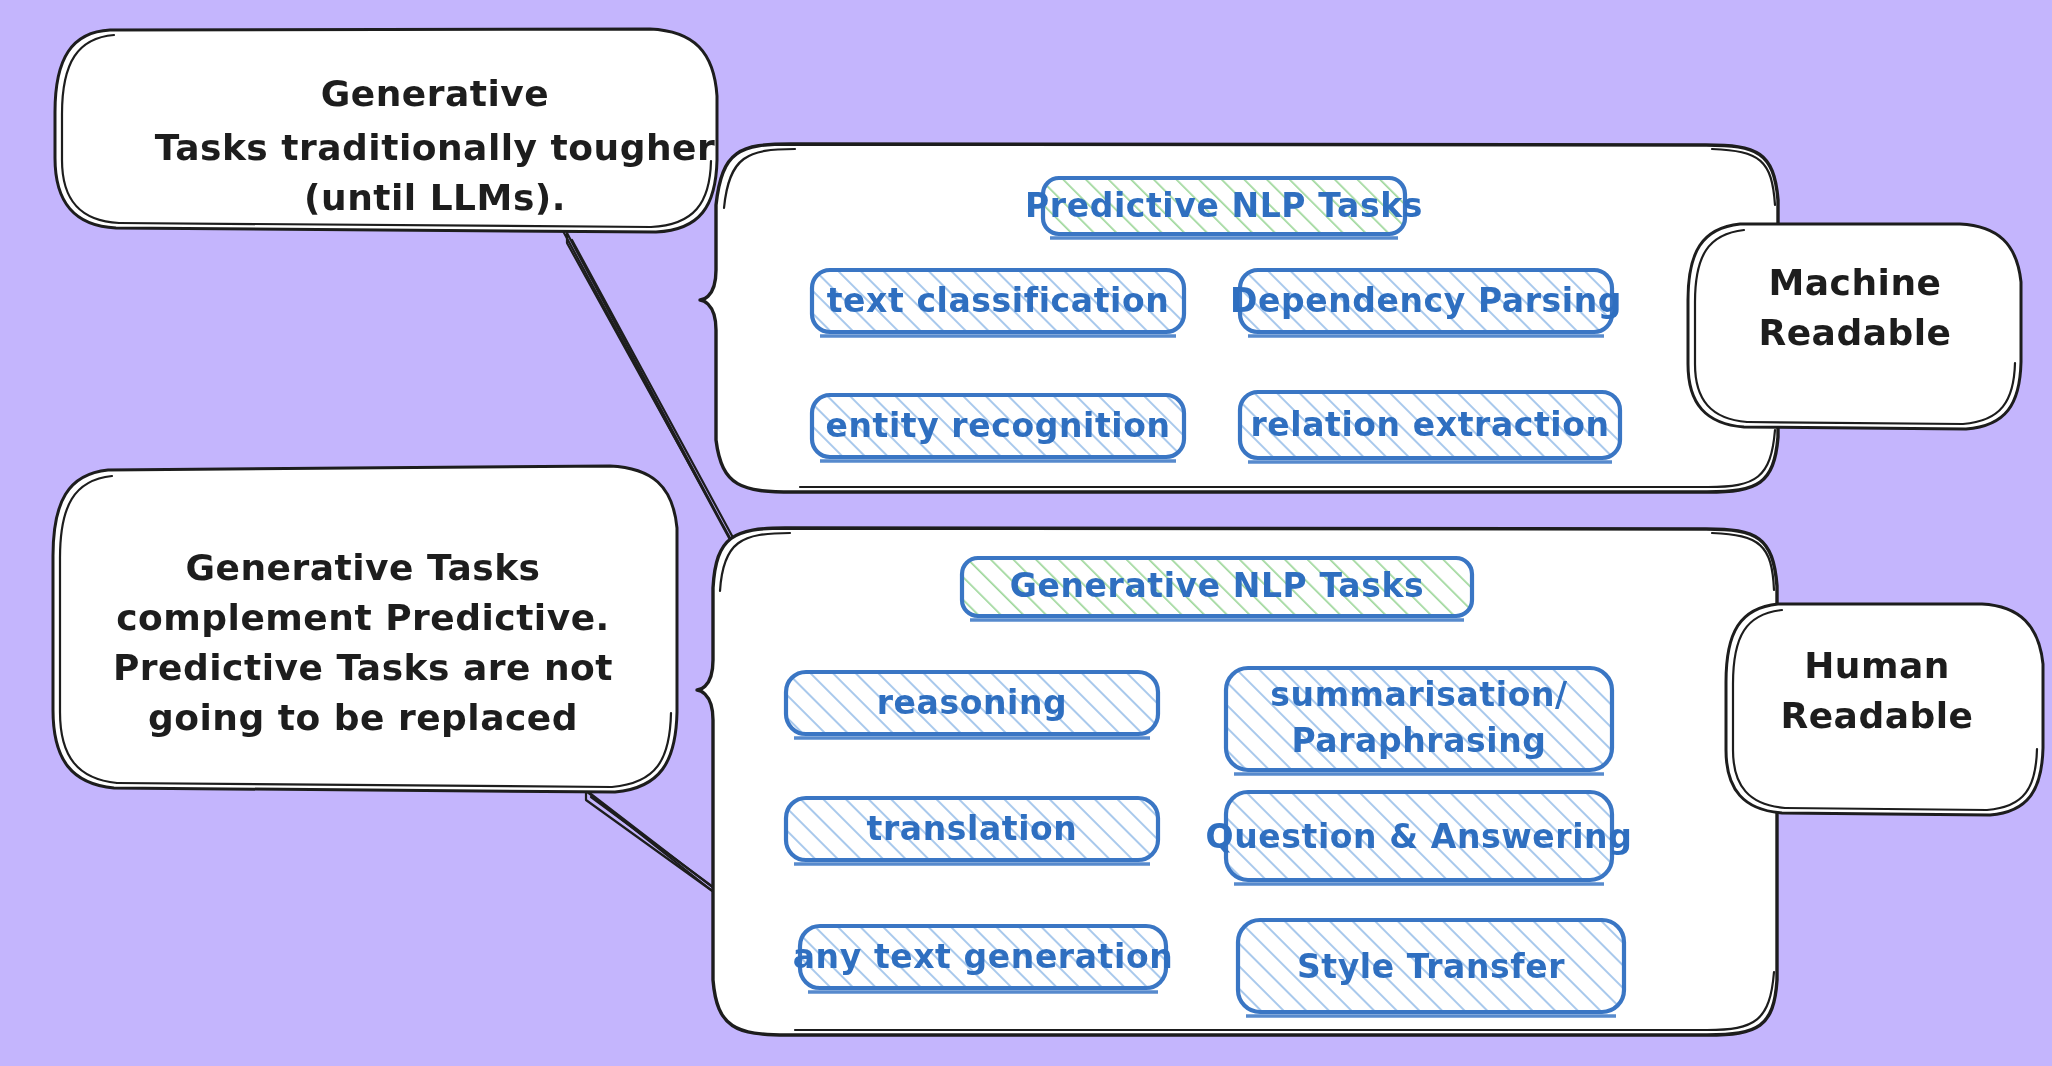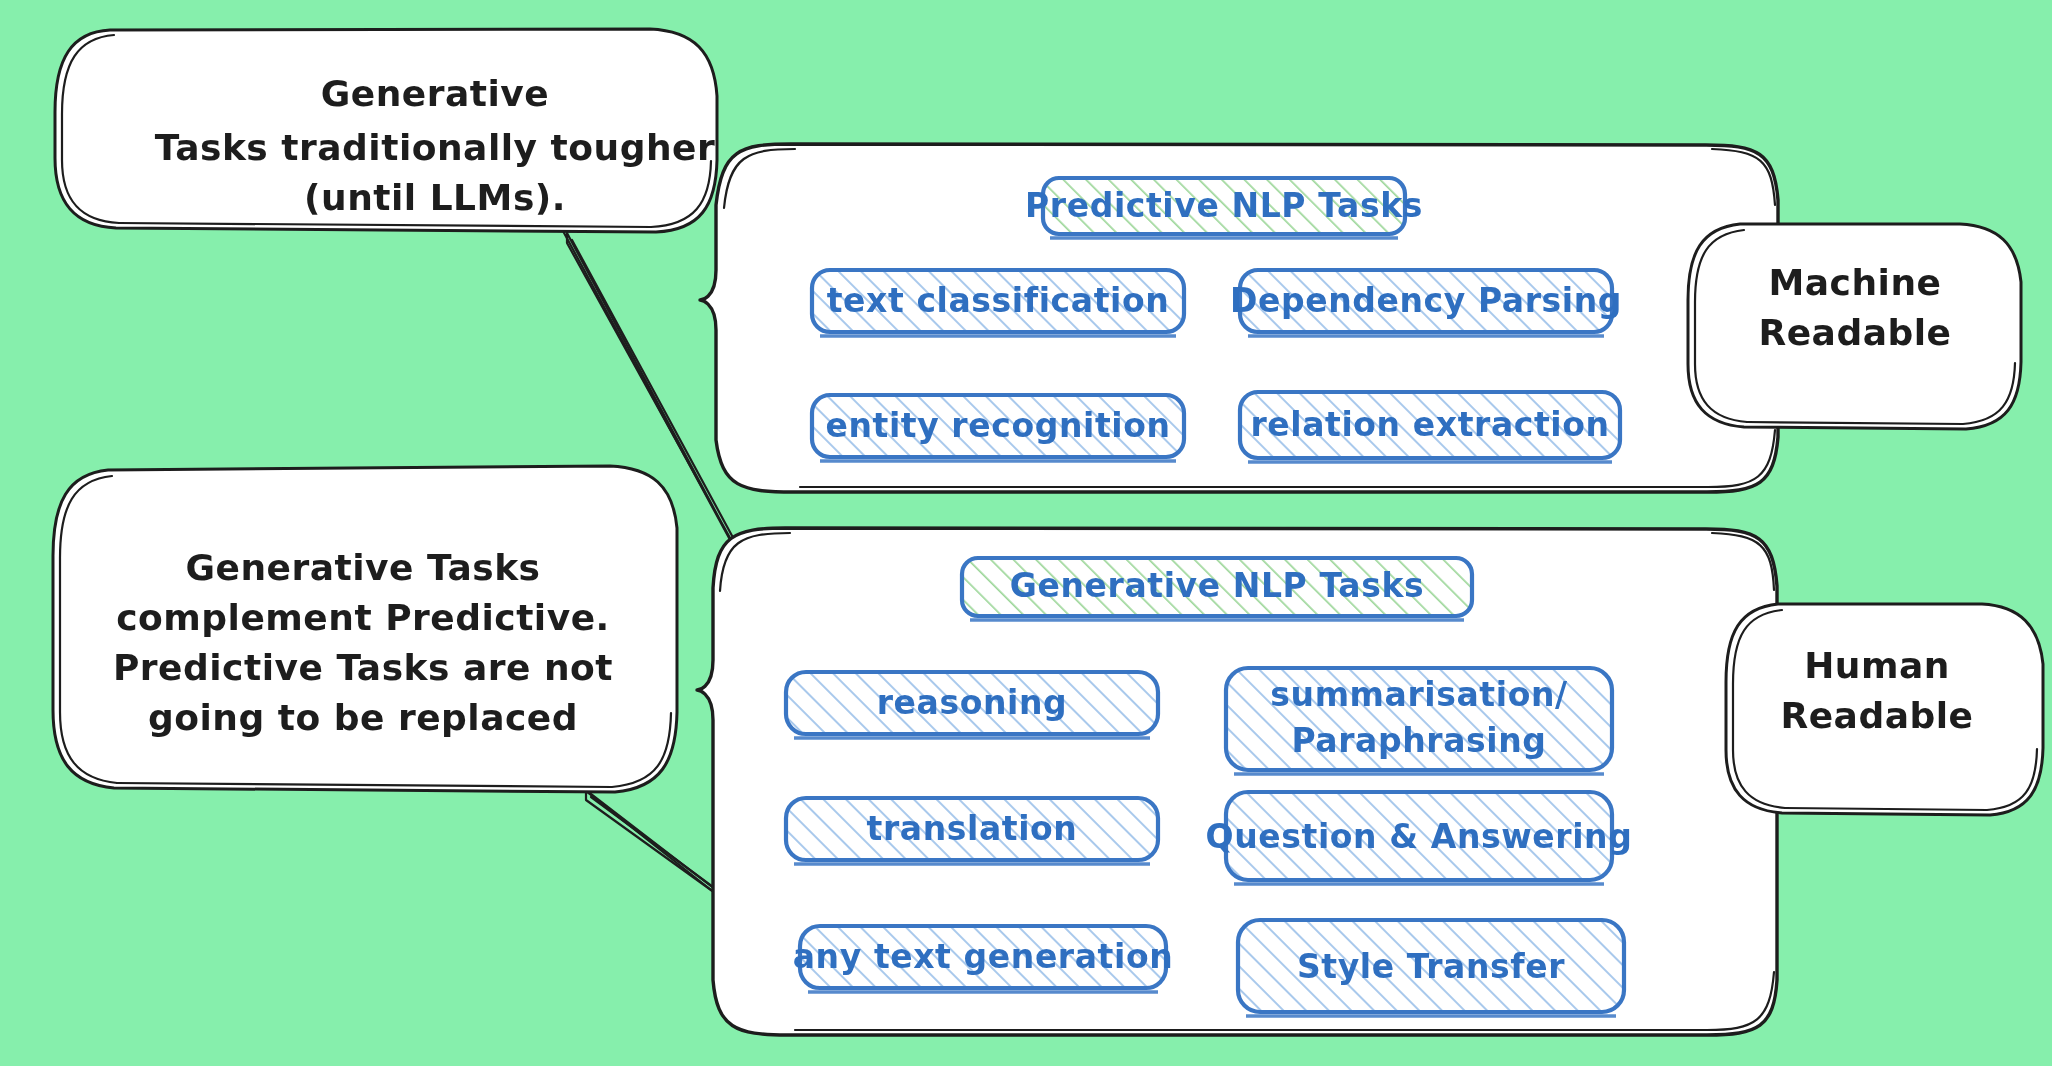--- a/index.html
+++ b/index.html
@@ -1,18 +1,18 @@
 <!DOCTYPE html>
 <html><head>
 <meta charset="utf-8">
 <style>
   html,body{margin:0;padding:0;background:#ffffff;}
   body{width:2052px;height:1066px;overflow:hidden;
        font-family:"DejaVu Sans","Liberation Sans",sans-serif;}
-  #stage{position:relative;width:2052px;height:1066px;background:#86efac;}
+  #stage{position:relative;width:2052px;height:1066px;background:#c4b5fd;}
   svg.layer{position:absolute;left:0;top:0;width:2052px;height:1066px;}
   .ink{fill:none;stroke:#1d1d1d;stroke-linecap:round;stroke-linejoin:round;}
   .ink-b{stroke-width:2.2;}
   .card-ink{fill:#ffffff;stroke:#1d1d1d;stroke-width:3.4;stroke-linejoin:round;}
   .bub-ink{fill:#ffffff;stroke:#1d1d1d;stroke-width:3.0;stroke-linejoin:round;}
   .chip-rect{stroke:#3a76c4;stroke-width:4.2;stroke-linejoin:round;}
   .chip-shadow{fill:none;stroke:#3a76c4;stroke-width:3.4;opacity:.85;}
   .ftext{font-family:"DejaVu Sans","Liberation Sans",sans-serif;}
   .hand-black{fill:#1d1d1d;font-weight:700;letter-spacing:.5px;}
   .hand-blue{fill:#2f6fc0;font-weight:700;letter-spacing:.6px;}

